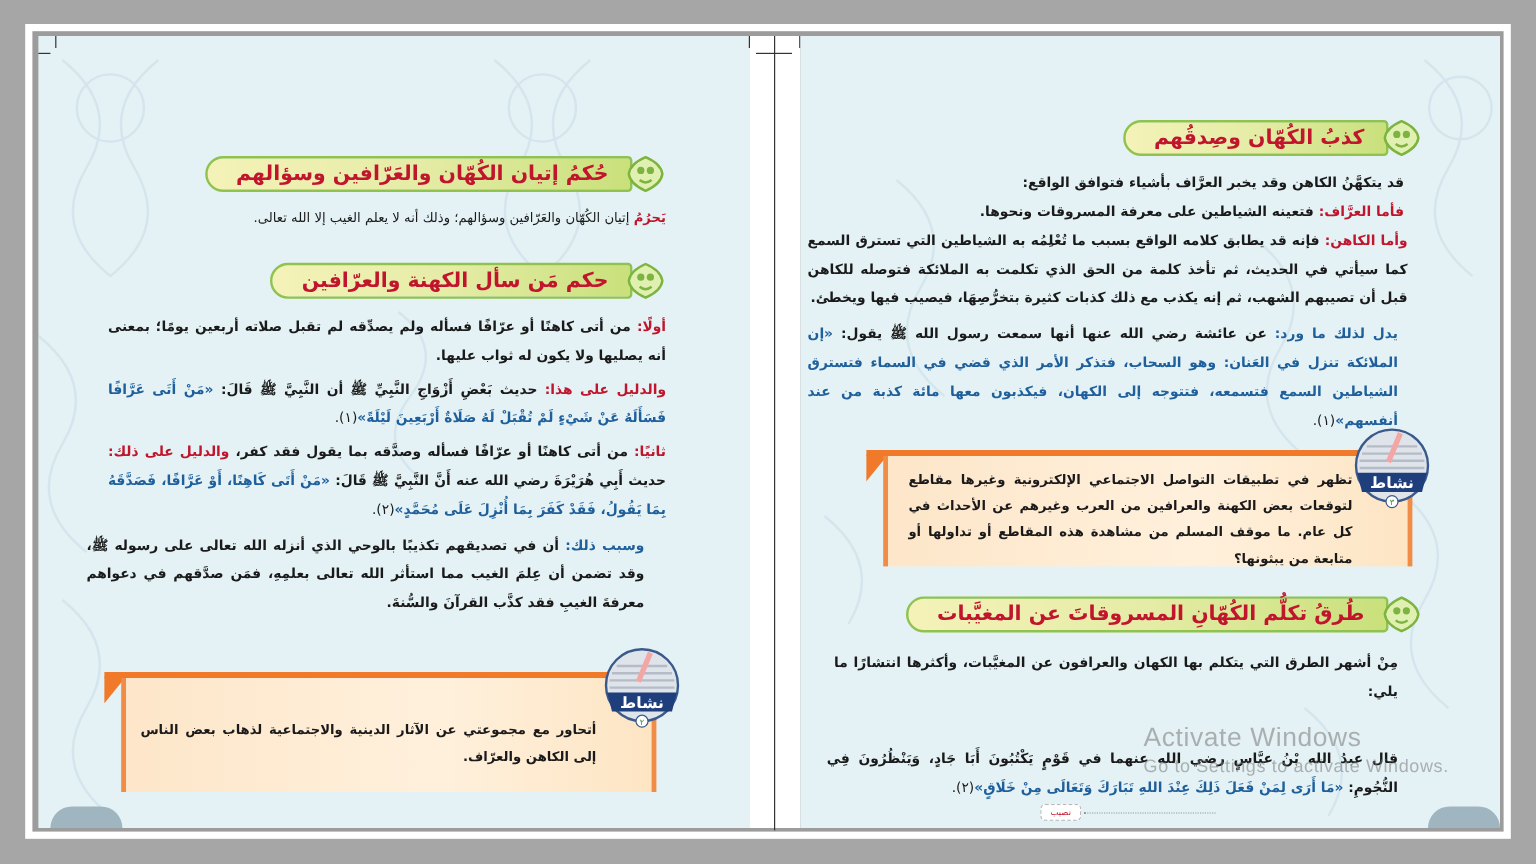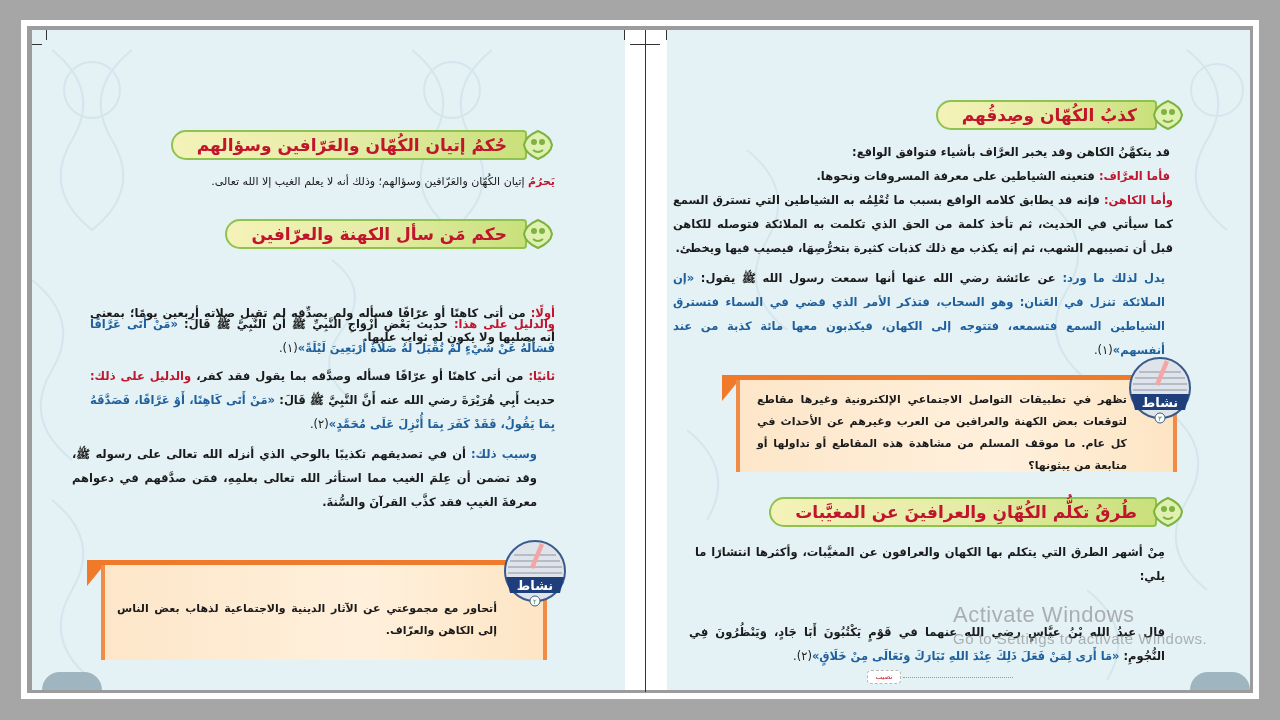--- a/index.html
+++ b/index.html
@@ -161,21 +161,21 @@
   <div class="heading" style="right:70px; top:187px;">
     <div class="pill" style="">حكم مَن سأل الكهنة والعرّافين</div>
     <svg class="leaf" viewBox="0 0 34 34">
       <path d="M17 3 C24 6 30 10 31 17 C30 24 24 28 17 31 C10 28 4 24 3 17 C4 10 10 6 17 3Z" fill="#dff0b0" stroke="#7db33f" stroke-width="2"></path>
       <circle cx="13" cy="14" r="3" fill="#7db33f"></circle>
         <circle cx="21" cy="14" r="3" fill="#7db33f"></circle>
       <path d="M12 22 Q17 26 22 22" stroke="#7db33f" stroke-width="2" fill="none"></path>
     </svg>
   </div>
 
-  <div class="text" style="right:70px; top:230px; width:465px;margin-top:41px;">
+  <div class="text" style="right:70px; top:230px; width:465px;">
     <span class="red">أولًا:</span><span class="bold"> من أتى كاهنًا أو عرّافًا فسأله ولم يصدِّقه لم تقبل صلاته أربعين يومًا؛ بمعنى أنه يصليها ولا يكون له ثواب عليها.</span>
   </div>
 
   <div class="text" style="right:70px; top:282px; width:465px;">
     <span class="red">والدليل على هذا:</span><span class="bold"> حديث بَعْضِ أَزْوَاجِ النَّبِيِّ ﷺ أن النَّبِيَّ ﷺ قَالَ: </span><span class="blue-bold">«مَنْ أَتَى عَرَّافًا فَسَأَلَهُ عَنْ شَيْءٍ لَمْ تُقْبَلْ لَهُ صَلَاةٌ أَرْبَعِينَ لَيْلَةً»</span><span>(١).</span>
   </div>
 
   <div class="text" style="right:70px; top:334px; width:465px;">
     <span class="red">ثانيًا:</span><span class="bold"> من أتى كاهنًا أو عرّافًا فسأله وصدَّقه بما يقول فقد كفر، </span><span class="red">والدليل على ذلك:</span><span class="bold"> حديث أَبِي هُرَيْرَةَ رضي الله عنه أَنَّ النَّبِيَّ ﷺ قَالَ: </span><span class="blue-bold">«مَنْ أَتَى كَاهِنًا، أَوْ عَرَّافًا، فَصَدَّقَهُ بِمَا يَقُولُ، فَقَدْ كَفَرَ بِمَا أُنْزِلَ عَلَى مُحَمَّدٍ»</span><span>(٢).</span>
   </div>
@@ -265,21 +265,21 @@
         <line x1="6" y1="38" x2="60" y2="38"></line>
       </g>
     <path d="M38 8 L28 32 L32 34 L42 10Z" fill="#f3a6a6"></path>
     <path d="M4 42 L62 42 L58 58 L8 58Z" fill="#1e3f7c"></path>
     <text x="33" y="55" font-size="13" font-weight="bold" fill="#fff" text-anchor="middle" font-family="DejaVu Sans, sans-serif">نشاط</text>
     <circle cx="33" cy="66" r="5" fill="#fff" stroke="#3a5a8c"></circle>
     <text x="33" y="69" font-size="7" fill="#3a8c3a" text-anchor="middle" font-family="DejaVu Sans, sans-serif">٣</text>
   </svg>
 
   <div class="heading" style="right:65px; top:465px;">
-    <div class="pill">طُرقُ تكلُّم الكُهّانِ والعرافينَ عن المغيَّبات</div>
+    <div class="pill">طُرقُ تكلُّم الكُهّانِ المسروقاتَ عن المغيَّبات</div>
     <svg class="leaf" viewBox="0 0 34 34">
       <path d="M17 3 C24 6 30 10 31 17 C30 24 24 28 17 31 C10 28 4 24 3 17 C4 10 10 6 17 3Z" fill="#dff0b0" stroke="#7db33f" stroke-width="2"></path>
       <circle cx="13" cy="14" r="3" fill="#7db33f"></circle>
         <circle cx="21" cy="14" r="3" fill="#7db33f"></circle>
       <path d="M12 22 Q17 26 22 22" stroke="#7db33f" stroke-width="2" fill="none"></path>
     </svg>
   </div>
   <div class="text bold" style="right:85px; top:510px; width:470px;">مِنْ أشهر الطرق التي يتكلم بها الكهان والعرافون عن المغيَّبات، وأكثرها انتشارًا ما يلي:</div>
 
 

